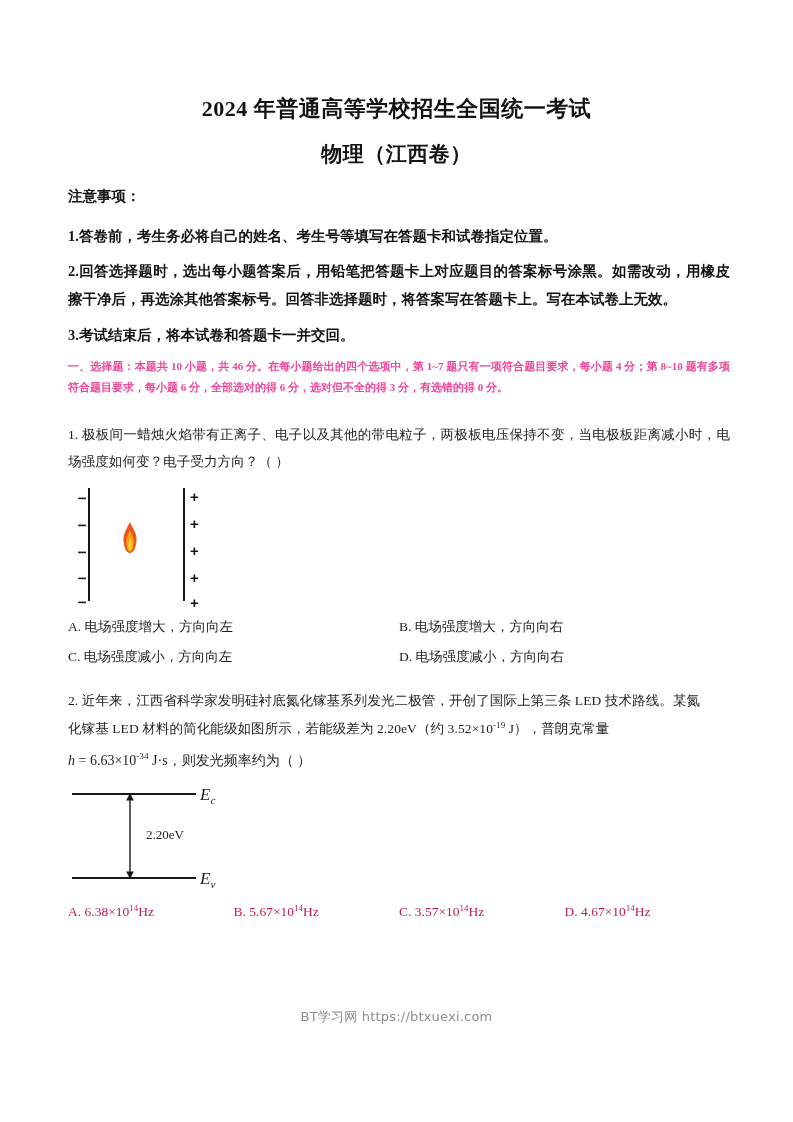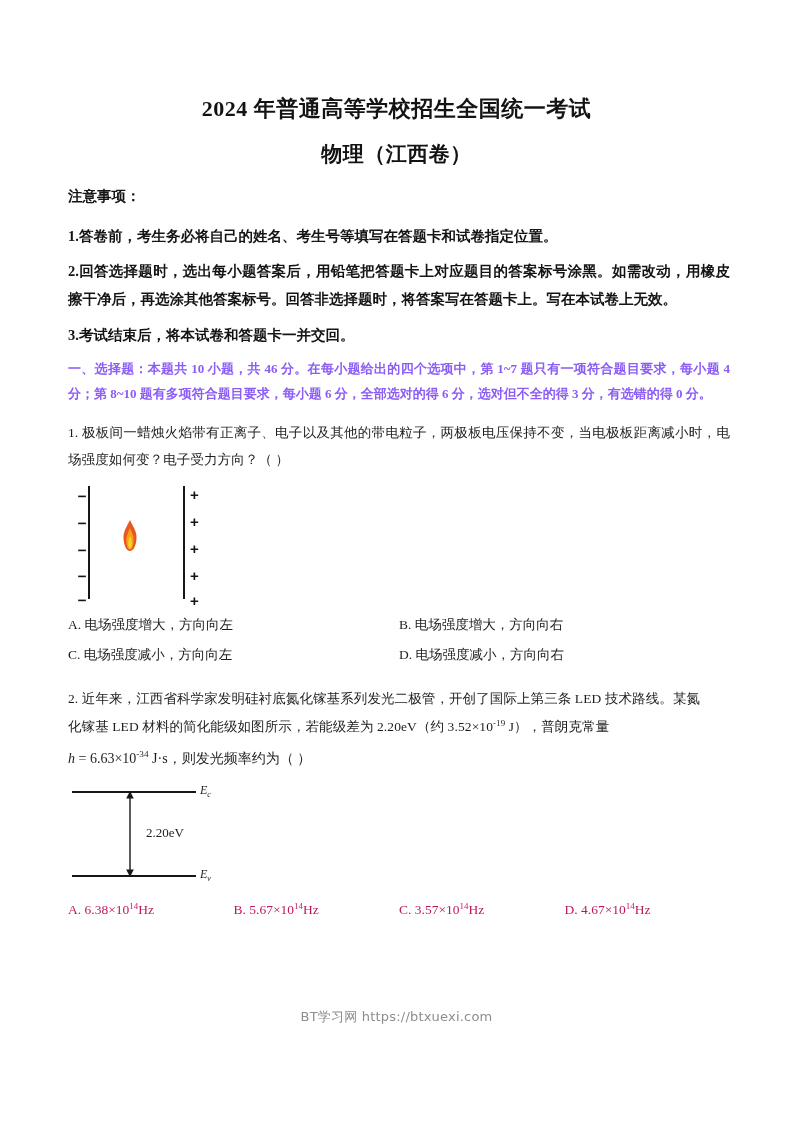--- a/index.html
+++ b/index.html
@@ -68,26 +68,26 @@
   .notice-item {
     font-weight: bold;
     font-size: 14.5px;
     line-height: 1.95;
     margin-bottom: 7px;
     text-align: justify;
     color: #141414;
   }
   .section-heading {
     font-weight: bold;
-    font-size: 13px;
+    font-size: 11px;
     line-height: 1.95;
     text-align: justify;
     margin-top: 2px;
-    margin-bottom: 12px;
-    color: #8b5cf6;
+    margin-bottom: 22px;
+    color: #ec4899;
   }
 
   .q-stem {
     font-size: 13.5px;
     line-height: 2.05;
     text-align: justify;
     color: #1d1d1d;
     letter-spacing: 0.1px;
   }
 
@@ -175,21 +175,21 @@
     left: 4px;
     width: 124px;
     height: 2px;
     background: #171717;
   }
   .lvl-top    { top: 14px; }
   .lvl-bottom { top: 98px; }
   .lvl-label {
     position: absolute;
     left: 132px;
-    font-size: 12px;
+    font-size: 17px;
     font-style: italic;
     color: #1d1d1d;
   }
   .lvl-label-top    { top: 6px; }
   .lvl-label-bottom { top: 90px; }
   .energy-arrow {
     position: absolute;
     left: 56px;
     top: 14px;
     width: 12px;

